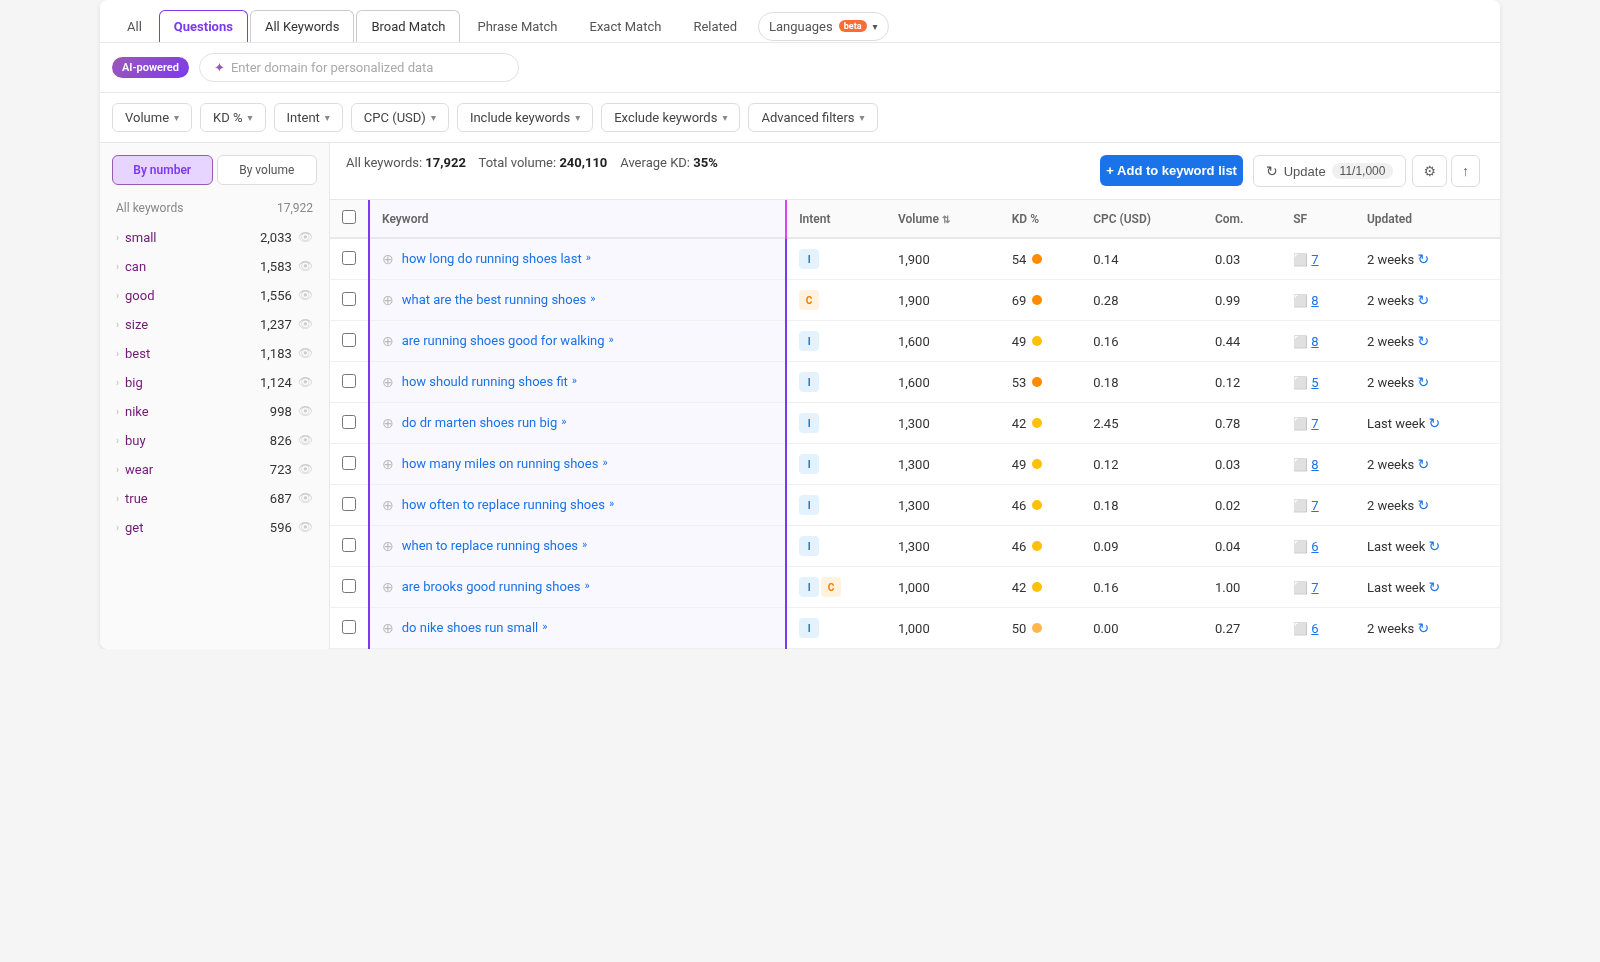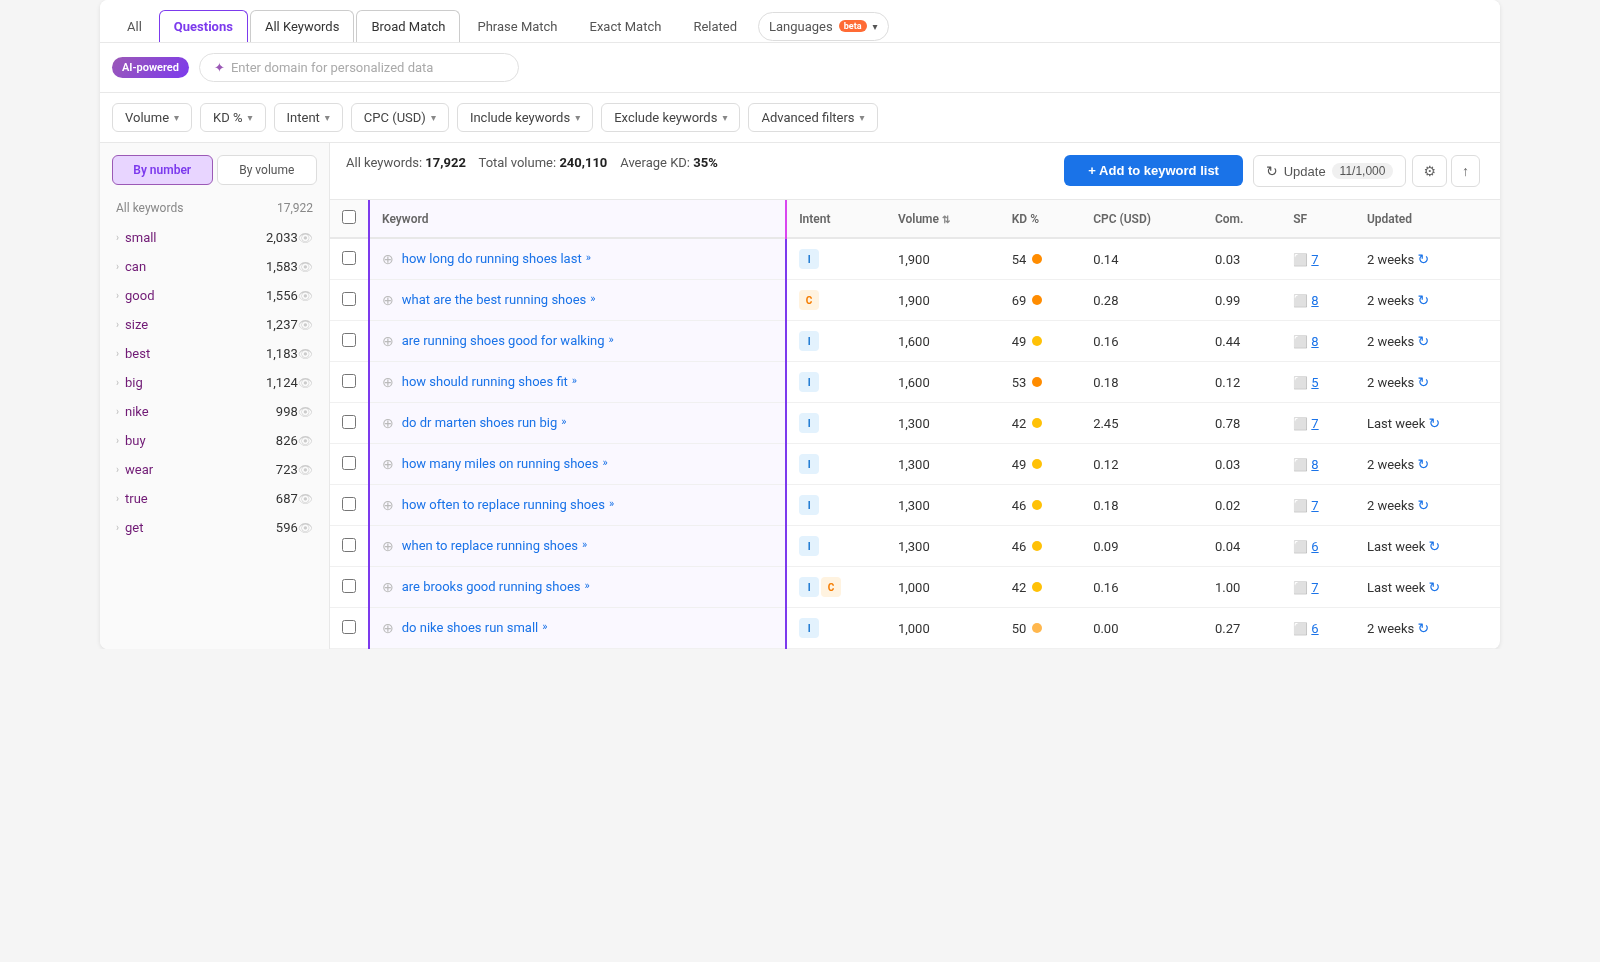--- a/index.html
+++ b/index.html
@@ -34,32 +34,32 @@
     
     .sidebar { width: 230px; border-right: 1px solid #e8e8e8; background: #fafafa; padding: 12px 0; flex-shrink: 0; }
     .sidebar-controls { display: flex; gap: 4px; padding: 0 12px 12px 12px; }
     .sidebar-btn { flex: 1; padding: 7px 10px; border: 1px solid #ddd; border-radius: 6px; cursor: pointer; font-size: 12px; color: #555; background: #fff; text-align: center; }
     .sidebar-btn.active { background: #e8d5ff; border-color: #9b59b6; color: #7c3aed; font-weight: 600; }
     .sidebar-header { display: flex; justify-content: space-between; padding: 4px 16px 8px 16px; font-size: 12px; color: #888; }
     .sidebar-item { display: flex; align-items: center; justify-content: space-between; padding: 7px 16px; cursor: pointer; }
     .sidebar-item-left { display: flex; align-items: center; gap: 6px; }
     .sidebar-item-chevron { color: #bbb; font-size: 10px; }
     .sidebar-item-label { color: #701a75; font-size: 13px; }
-    .sidebar-item-right { display: flex; align-items: center; gap: 0; }
+    .sidebar-item-right { display: flex; gap: 6px; }
     .sidebar-item-count { color: #333; font-size: 13px; }
     .eye-icon { color: #ccc; font-size: 12px; cursor: pointer; }
 
     
     .main { flex: 1; overflow: hidden; }
 
     
     .stats-bar { display: flex; align-items: flex-start; gap: 0; padding: 12px 16px; border-bottom: 1px solid #e8e8e8; background: #fff; }
     .stats-text { font-size: 13px; color: #555; flex: 1; }
     .stats-text strong { color: #222; font-weight: 700; }
-    .add-btn { display: flex; align-items: center; gap: 6px; background: #1a73e8; color: #fff; border: none; border-radius: 6px; padding: 8px 24px; cursor: pointer; font-size: 13px; font-weight: 600; margin-right: 10px; }
+    .add-btn { display: flex; align-items: center; gap: 6px; background: #1a73e8; color: #fff; border: none; border-radius: 6px; padding: 8px 6px; cursor: pointer; font-size: 13px; font-weight: 600; margin-right: 10px; }
     .update-btn { display: flex; align-items: center; gap: 6px; border: 1px solid #ddd; border-radius: 6px; padding: 7px 12px; cursor: pointer; font-size: 13px; color: #555; background: #fff; margin-right: 6px; }
     .update-count { background: #f0f0f0; border-radius: 10px; padding: 1px 8px; font-size: 12px; }
     .icon-btn { border: 1px solid #ddd; border-radius: 6px; padding: 7px 10px; cursor: pointer; background: #fff; color: #666; font-size: 14px; margin-right: 4px; }
 
     
     .table-wrapper { overflow-x: auto; }
     table { width: 100%; border-collapse: collapse; }
     thead tr { border-bottom: 2px solid #e8e8e8; background: #fafafa; }
     th { padding: 10px 12px; text-align: left; font-weight: 600; font-size: 12px; color: #666; white-space: nowrap; }
     th.sortable { cursor: pointer; }

